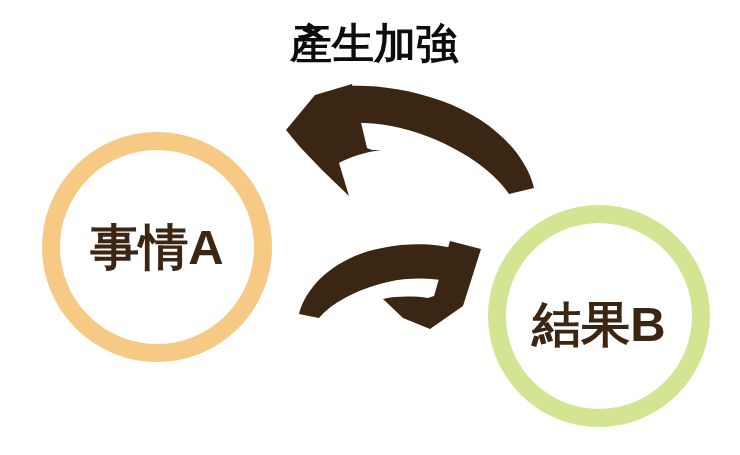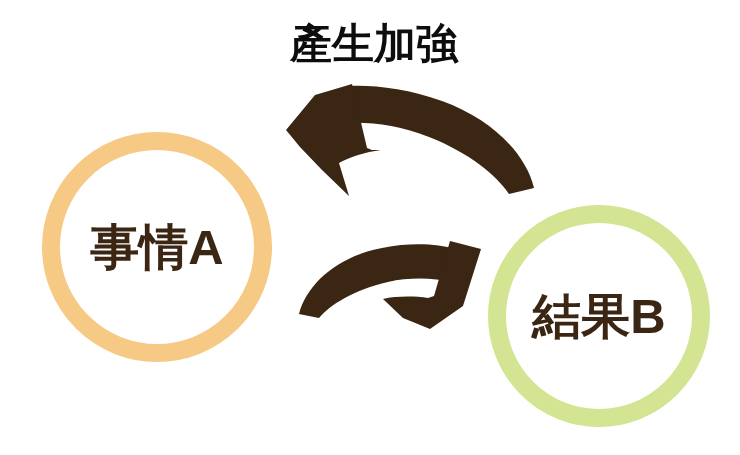--- a/index.html
+++ b/index.html
@@ -123,16 +123,16 @@
                L 463 306
                Z"></path>
     </g>
 
   </svg>
 
   <div id="title-text" style="color: rgb(13, 13, 13);">產生加強</div>
 
   <div class="node-label" id="label-a" style="left: 157px; top: 247px; color: rgb(58, 38, 18);">事情A</div>
 
-  <div class="node-label" id="label-b" style="left: 599px; top: 316px; color: rgb(58, 38, 18);">結果B</div>
+  <div class="node-label" id="label-b" style="left: 599px; top: 324px; color: rgb(58, 38, 18);">結果B</div>
 
 
 </div>
 
 </body></html>

